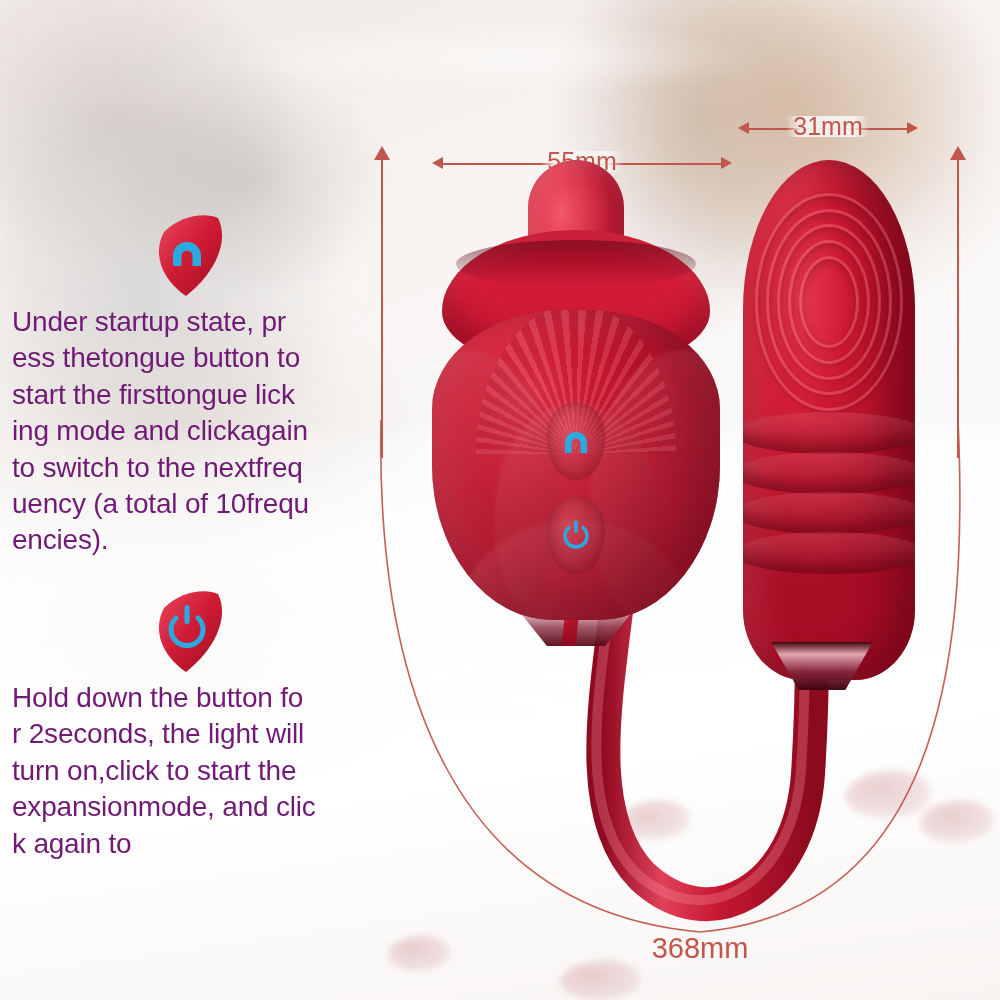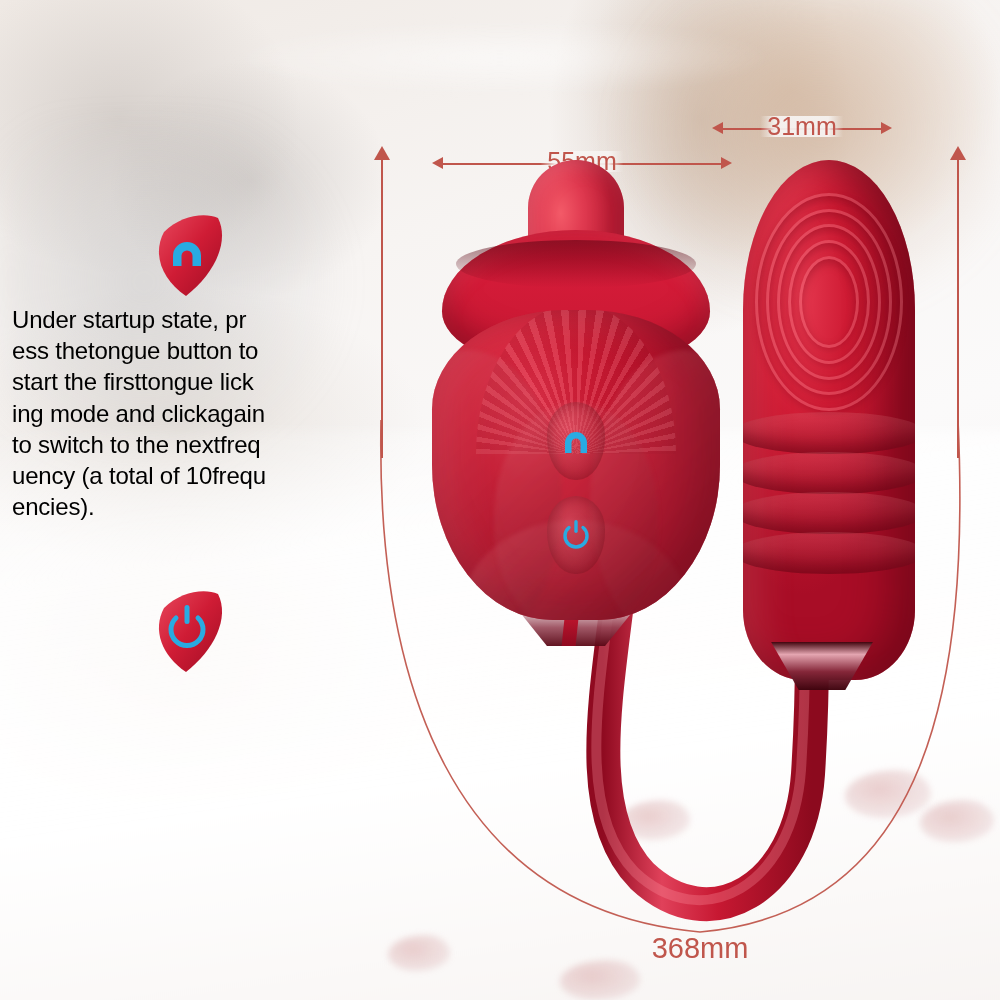--- a/index.html
+++ b/index.html
@@ -156,22 +156,22 @@
     position: absolute;
     width: 380px;
   }
   .petal-icon {
     position: relative;
     width: 92px;
     height: 92px;
   }
   .petal-icon svg { display: block; }
   .feature-text {
-    color: #000000;
-    font-size: 24px;
+    color: #701a75;
+    font-size: 28px;
     line-height: 1.30;
     letter-spacing: -0.2px;
     white-space: pre-line;
     font-family: "Liberation Sans", sans-serif;
   }
 
   
   .product { position: absolute; }
 
   .rose-wrap { left: 420px; top: 160px; width: 310px; height: 470px; }
@@ -342,21 +342,21 @@
   <div class="title-underglow"></div>
 
 
   <div class="dim-row" style="left:432px; width:300px;margin-top:35px;">
     <div class="arrow arrow-left" style="left:0;"></div>
     <div class="dim-line" style="left:9px; right:9px;"></div>
     <div class="arrow arrow-right" style="right:0;"></div>
     <div class="dim-label" style="left:50%;">55mm</div>
   </div>
 
-  <div class="dim-row" style="left:712px; width:180px;">
+  <div class="dim-row" style="left:738px; width:180px;">
     <div class="arrow arrow-left" style="left:0;"></div>
     <div class="dim-line" style="left:9px; right:9px;"></div>
     <div class="arrow arrow-right" style="right:0;"></div>
     <div class="dim-label" style="left:50%;">31mm</div>
   </div>
 
   <div class="vline-head" style="left:382px; top:146px;"></div>
   <div class="vline" style="left:381px; top:158px; height:300px;"></div>
 
   <div class="vline-head" style="left:958px; top:146px;"></div>
@@ -463,15 +463,20 @@
             <stop offset="100%" stop-color="#a10d24"></stop>
           </linearGradient>
         </defs>
         <path d="M74 6 C86 30, 70 62, 42 84 C18 68, 8 42, 20 20 C36 4, 60 0, 74 6 Z" fill="url(#petal2)"></path>
         <g>
           <path d="M32 30 A16 16 0 1 0 54 30" fill="none" stroke="#29ABE2" stroke-width="5" stroke-linecap="round"></path>
           <rect x="40.5" y="17" width="5" height="19" rx="2.5" fill="#29ABE2"></rect>
         </g>
       </svg>
     </div>
+    <div class="feature-text">Hold down the button fo
+r 2seconds, the light will
+turn on,click to start the
+expansionmode, and clic
+k again to</div>
   </div>
 
 </div>
 
 </body></html>

